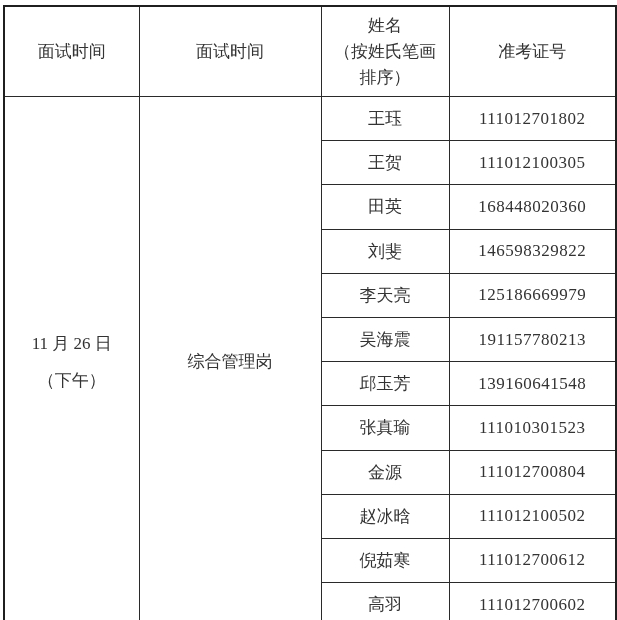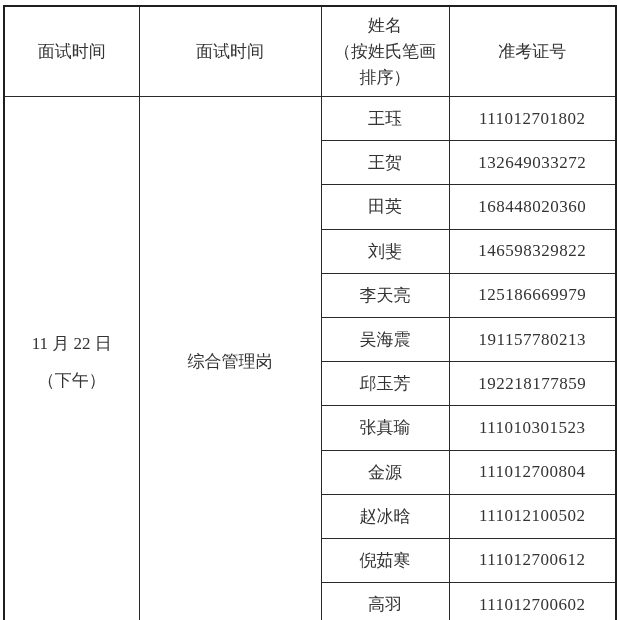--- a/index.html
+++ b/index.html
@@ -70,50 +70,50 @@
       <th>面试时间</th>
       <th class="multiline">姓名
 （按姓氏笔画
 排序）</th>
       <th>准考证号</th>
     </tr>
   </thead>
   <tbody>
     <tr class="data-row">
       <td class="time-cell" rowspan="12">
-        <span class="date-line">11 月 22 日</span>
+        <span class="date-line">11 月 26 日</span>
         <span class="period-line">（下午）</span>
       </td>
       <td rowspan="12">综合管理岗</td>
       <td>王珏</td>
       <td class="ticket-num">111012701802</td>
     </tr>
     <tr class="data-row">
       <td>王贺</td>
-      <td class="ticket-num">132649033272</td>
+      <td class="ticket-num">111012100305</td>
     </tr>
     <tr class="data-row">
       <td>田英</td>
       <td class="ticket-num">168448020360</td>
     </tr>
     <tr class="data-row">
       <td>刘斐</td>
       <td class="ticket-num">146598329822</td>
     </tr>
     <tr class="data-row">
       <td>李天亮</td>
       <td class="ticket-num">125186669979</td>
     </tr>
     <tr class="data-row">
       <td>吴海震</td>
       <td class="ticket-num">191157780213</td>
     </tr>
     <tr class="data-row">
       <td>邱玉芳</td>
-      <td class="ticket-num">192218177859</td>
+      <td class="ticket-num">139160641548</td>
     </tr>
     <tr class="data-row">
       <td>张真瑜</td>
       <td class="ticket-num">111010301523</td>
     </tr>
     <tr class="data-row">
       <td>金源</td>
       <td class="ticket-num">111012700804</td>
     </tr>
     <tr class="data-row">

